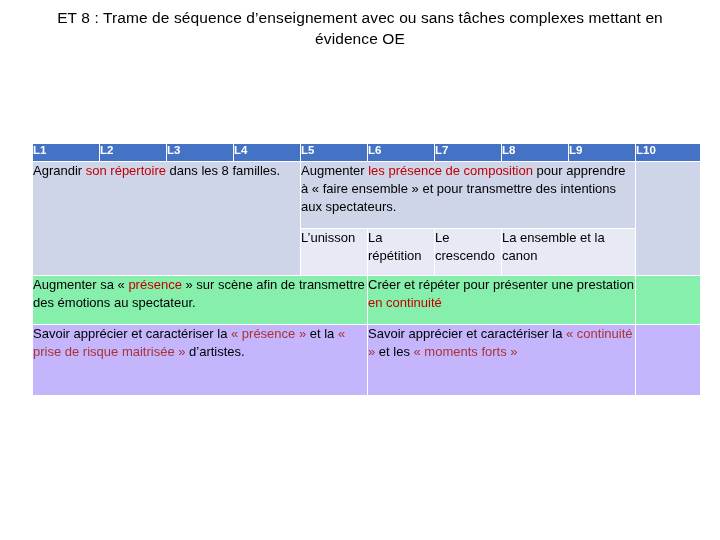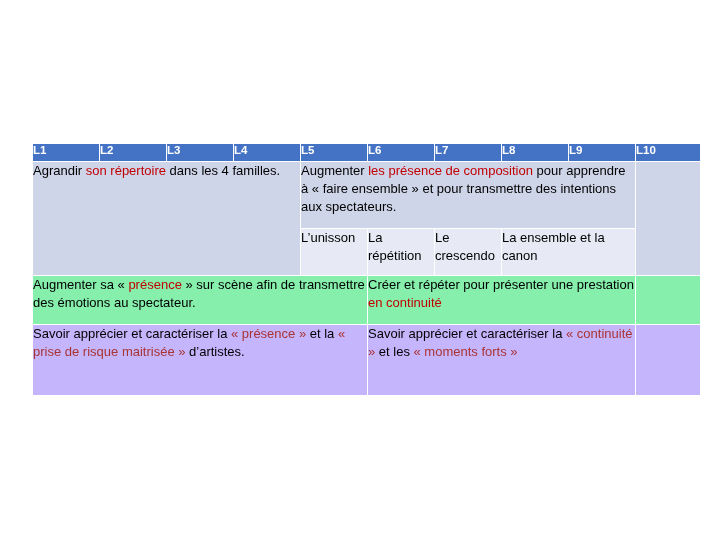--- a/index.html
+++ b/index.html
@@ -86,20 +86,21 @@
   .rowh1 { height: 66px; }
   .rowh2 { height: 46px; }
   .rowh3 { height: 48px; }
   .rowh4 { height: 70px; }
 </style>
 </head>
 <body>
 
 <div class="slide">
 
+  <div class="slide-title">ET 8 : Trame de séquence d’enseignement avec ou sans tâches complexes mettant en évidence OE</div>
 
   <div class="table-wrap">
     <table class="trame">
       <colgroup>
         <col style="width:66px">
           <col style="width:66px">
           <col style="width:66px">
         <col style="width:66px">
           <col style="width:66px">
           <col style="width:66px">
@@ -121,21 +122,21 @@
           <th class="hdr">L8</th>
           <th class="hdr">L9</th>
           <th class="hdr">L10</th>
         </tr>
       </thead>
 
       <tbody>
 
         <tr class="rowh1">
           <td class="cell shade-a" colspan="4" rowspan="2">
-            <span>Agrandir </span><span class="red">son répertoire</span><span>  dans les 4 familles.</span>
+            <span>Agrandir </span><span class="red">son répertoire</span><span>  dans les 8 familles.</span>
           </td>
           <td class="cell shade-a" colspan="5">
             <span>Augmenter </span><span class="red">les présence de composition</span><span> pour apprendre à « faire ensemble » et pour transmettre des intentions aux spectateurs.</span>
           </td>
           <td class="cell shade-a empty" rowspan="2"></td>
         </tr>
 
         <tr class="rowh2">
           <td class="sub">L’unisson</td>
           <td class="sub">La répétition</td>

